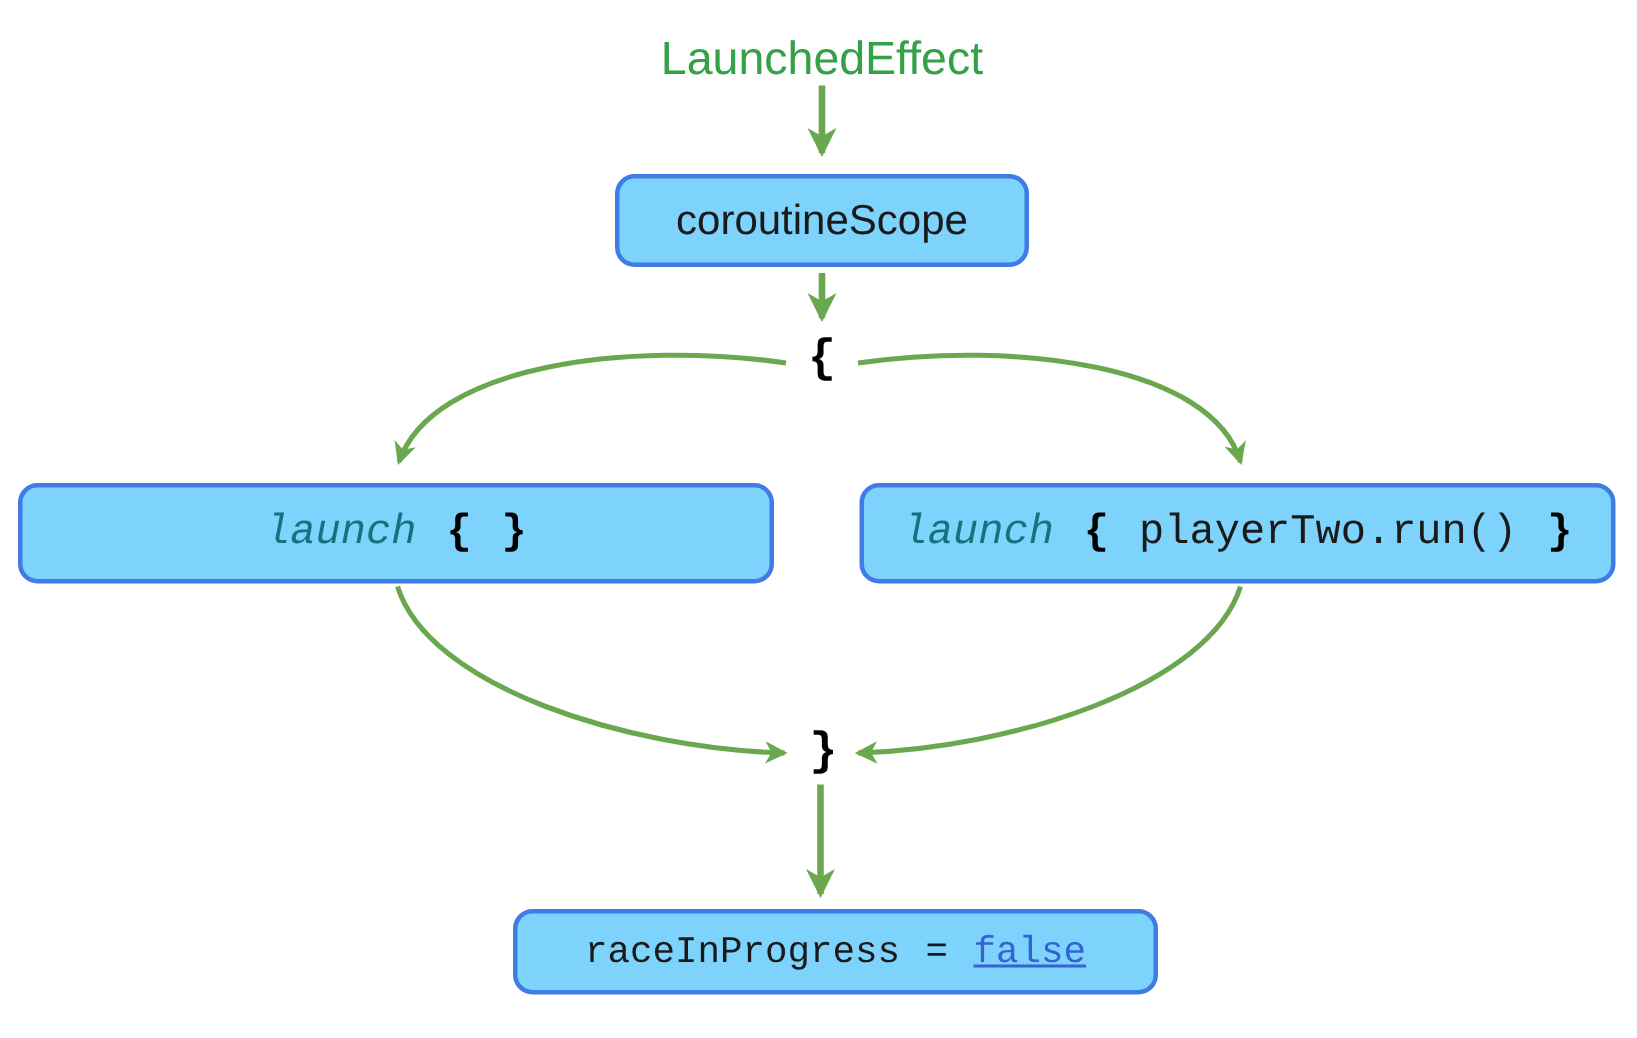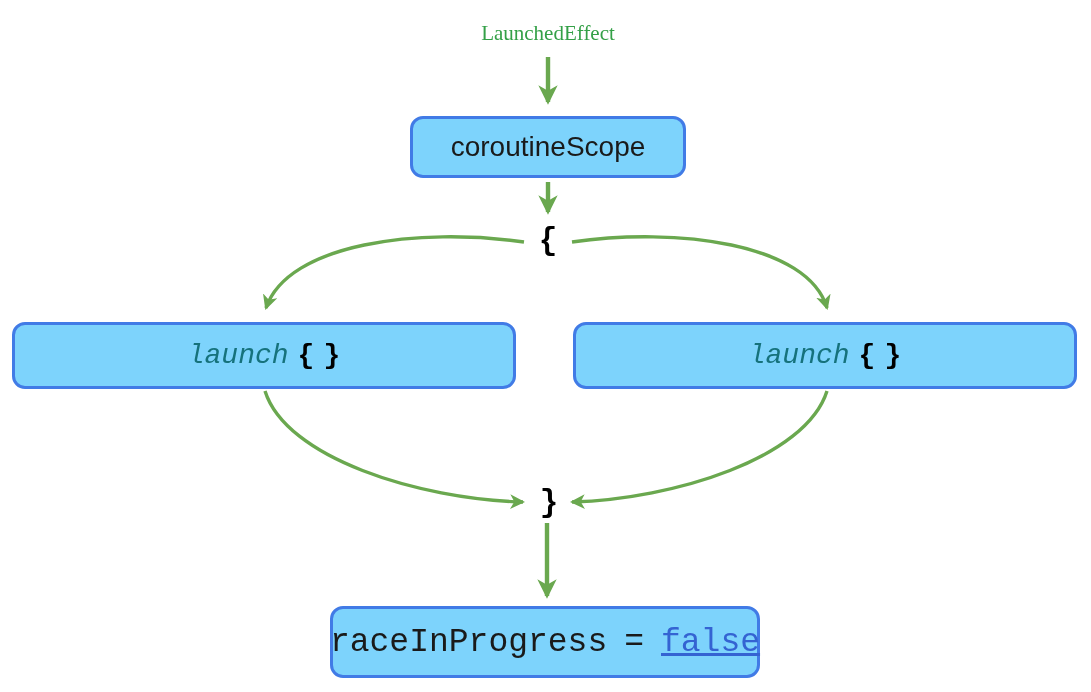--- a/index.html
+++ b/index.html
@@ -19,41 +19,41 @@
     overflow:hidden;
   }
   svg.arrows{position:absolute;inset:0;width:1091px;height:692px;pointer-events:none;}
   .arrow{fill:none;stroke:var(--arrow-green,#6aa84f);}
   .arrow.thin{stroke-width:3.4px;}
   .arrow.thick{stroke-width:4.4px;}
   .arrowhead{fill:var(--arrow-green,#6aa84f);}
 
   .top-label{
     position:absolute;left:548px;top:21px;transform:translateX(-50%);
-    font-family:Liberation Serif, serif;
-    font-size:21px;color:var(--label-green,#34a047);white-space:nowrap;
+    font-family:Liberation Sans, sans-serif;
+    font-size:31px;color:var(--label-green,#34a047);white-space:nowrap;
   }
   .node{
     position:absolute;box-sizing:border-box;
     border:3px solid var(--box-border-blue,#417be6);
     border-radius:13px;background:#7dd3fc;
     display:flex;align-items:center;justify-content:center;
     white-space:nowrap;
   }
   .scope-box{left:410px;top:116px;width:276px;height:62px;
     font-family:"Liberation Sans",sans-serif;font-size:28px;color:var(--text-black,#1a1a1a);}
   .launch-box{top:322px;width:504px;height:67px;
     font-family:"Liberation Mono","DejaVu Sans Mono",monospace;font-size:28px;
-    color:var(--text-black,#1a1a1a);column-gap:9px;}
+    color:var(--text-black,#1a1a1a);column-gap:20px;}
   .launch-box.left{left:12px;}
   .launch-box.right{left:573px;}
   .launch-box .kw{font-style:italic;color:var(--keyword-teal,#16727c);}
   .launch-box .br{font-weight:700;color:#000;}
-  .result-box{left:330px;top:606px;width:430px;height:72px;
-    font-family:"Liberation Mono","DejaVu Sans Mono",monospace;font-size:33px;
+  .result-box{left:342px;top:606px;width:430px;height:57px;
+    font-family:"Liberation Mono","DejaVu Sans Mono",monospace;font-size:25px;
     color:var(--text-black,#1a1a1a);column-gap:17px;}
   .result-box .value{color:var(--value-blue,#3463d2);text-decoration:underline;}
   .flow-brace{
     position:absolute;transform:translate(-50%,-50%);
     font-family:"Liberation Mono","DejaVu Sans Mono",monospace;
     font-size:31px;font-weight:700;color:#000;line-height:1;
   }
   .brace-open{left:548px;top:240px;}
   .brace-close{left:549px;top:502px;}
 </style>
@@ -87,20 +87,21 @@
 
   <div class="node launch-box left">
     <span class="kw">launch</span>
     <span class="br">{</span>
     <span class="br">}</span>
   </div>
 
   <div class="node launch-box right">
     <span class="kw">launch</span>
     <span class="br">{</span>
+    <span class="code">playerTwo.run()</span>
     <span class="br">}</span>
   </div>
 
   <div class="flow-brace brace-close">}</div>
 
   <div class="node result-box">
     <span>raceInProgress</span>
     <span>=</span>
     <span class="value">false</span>
   </div>

